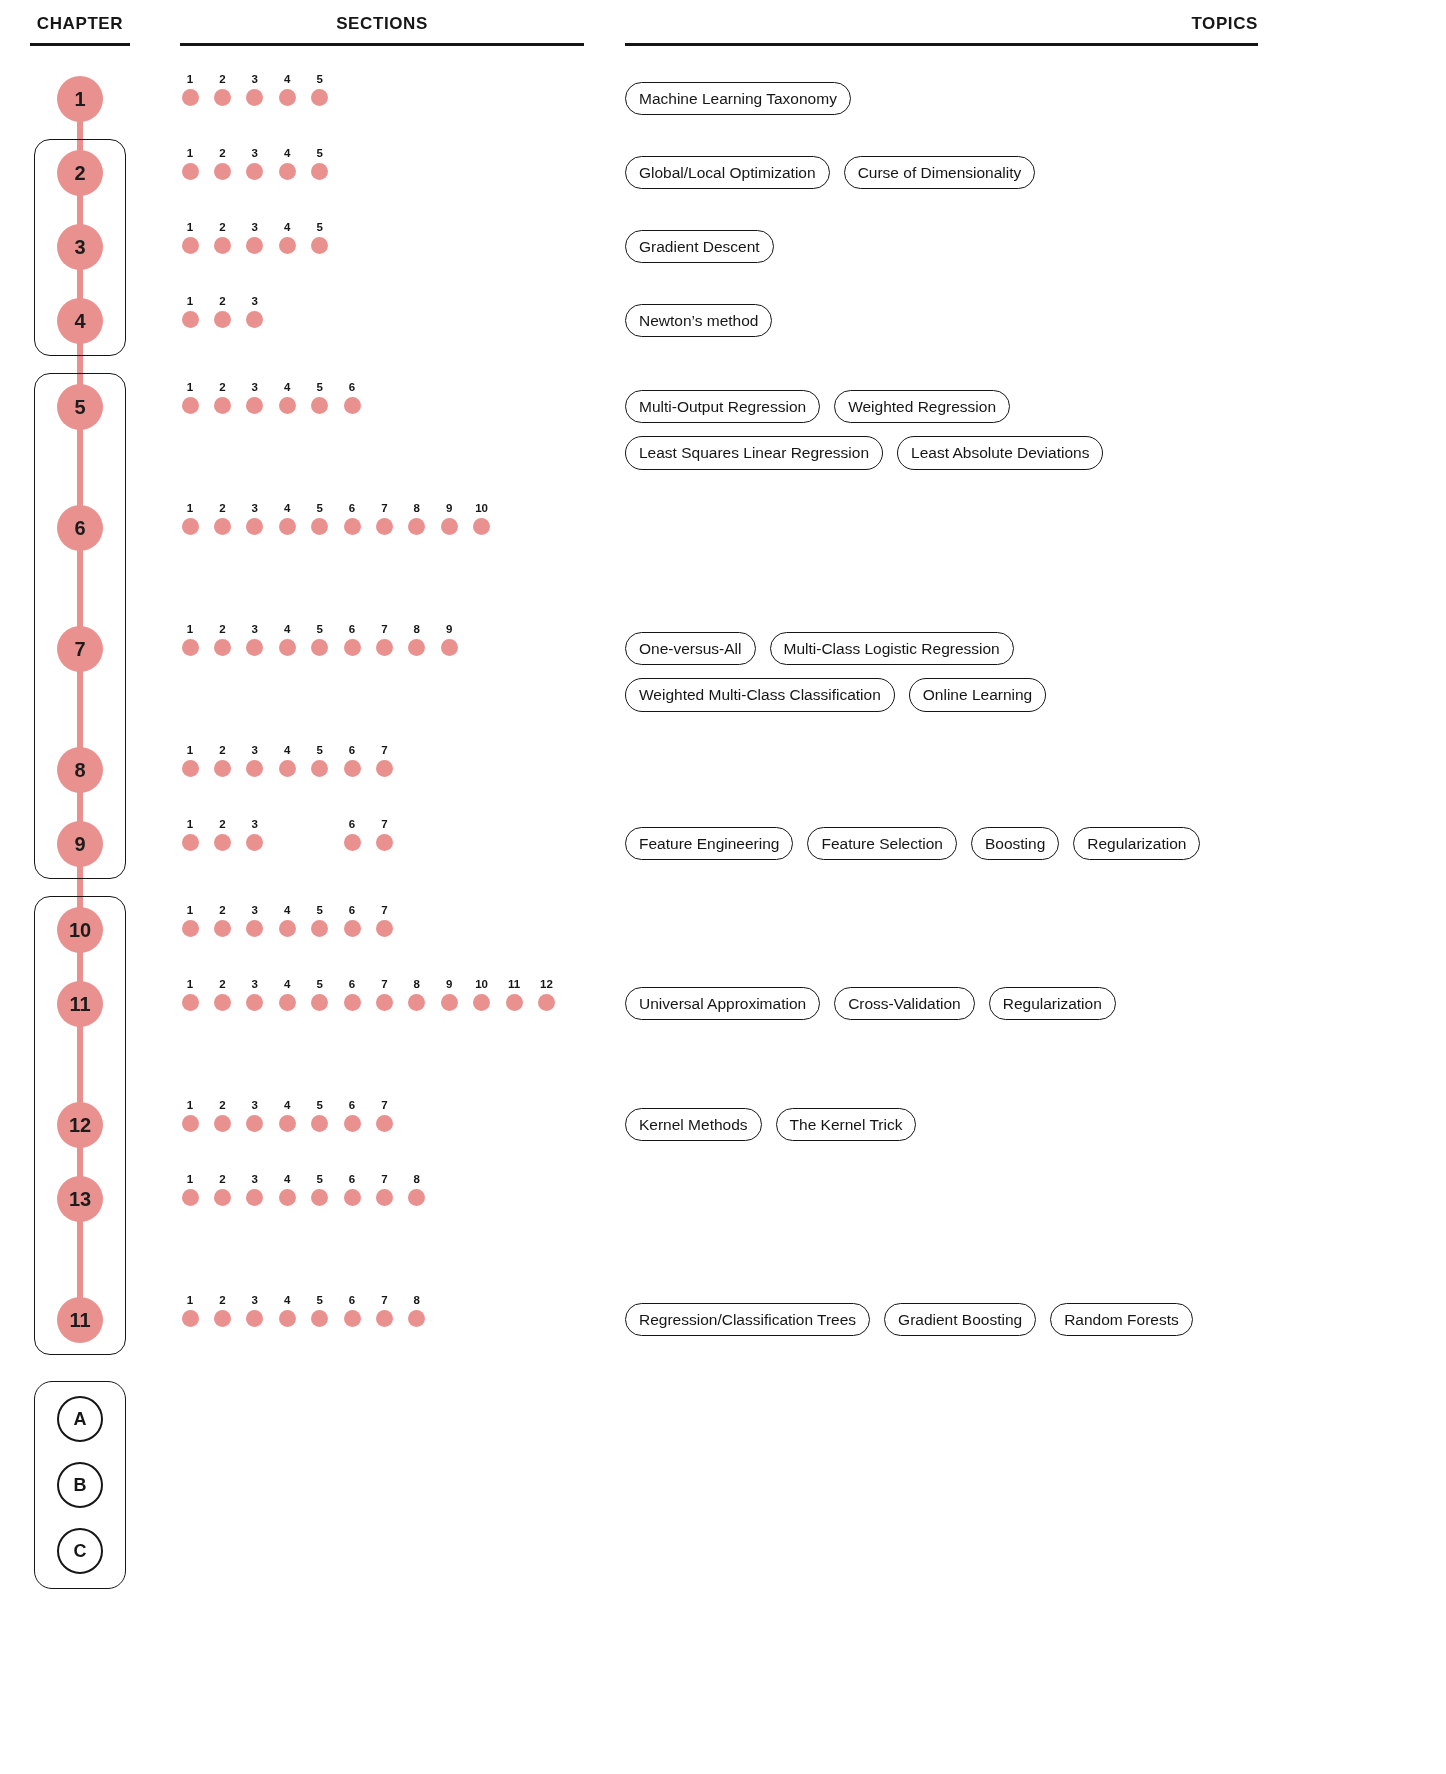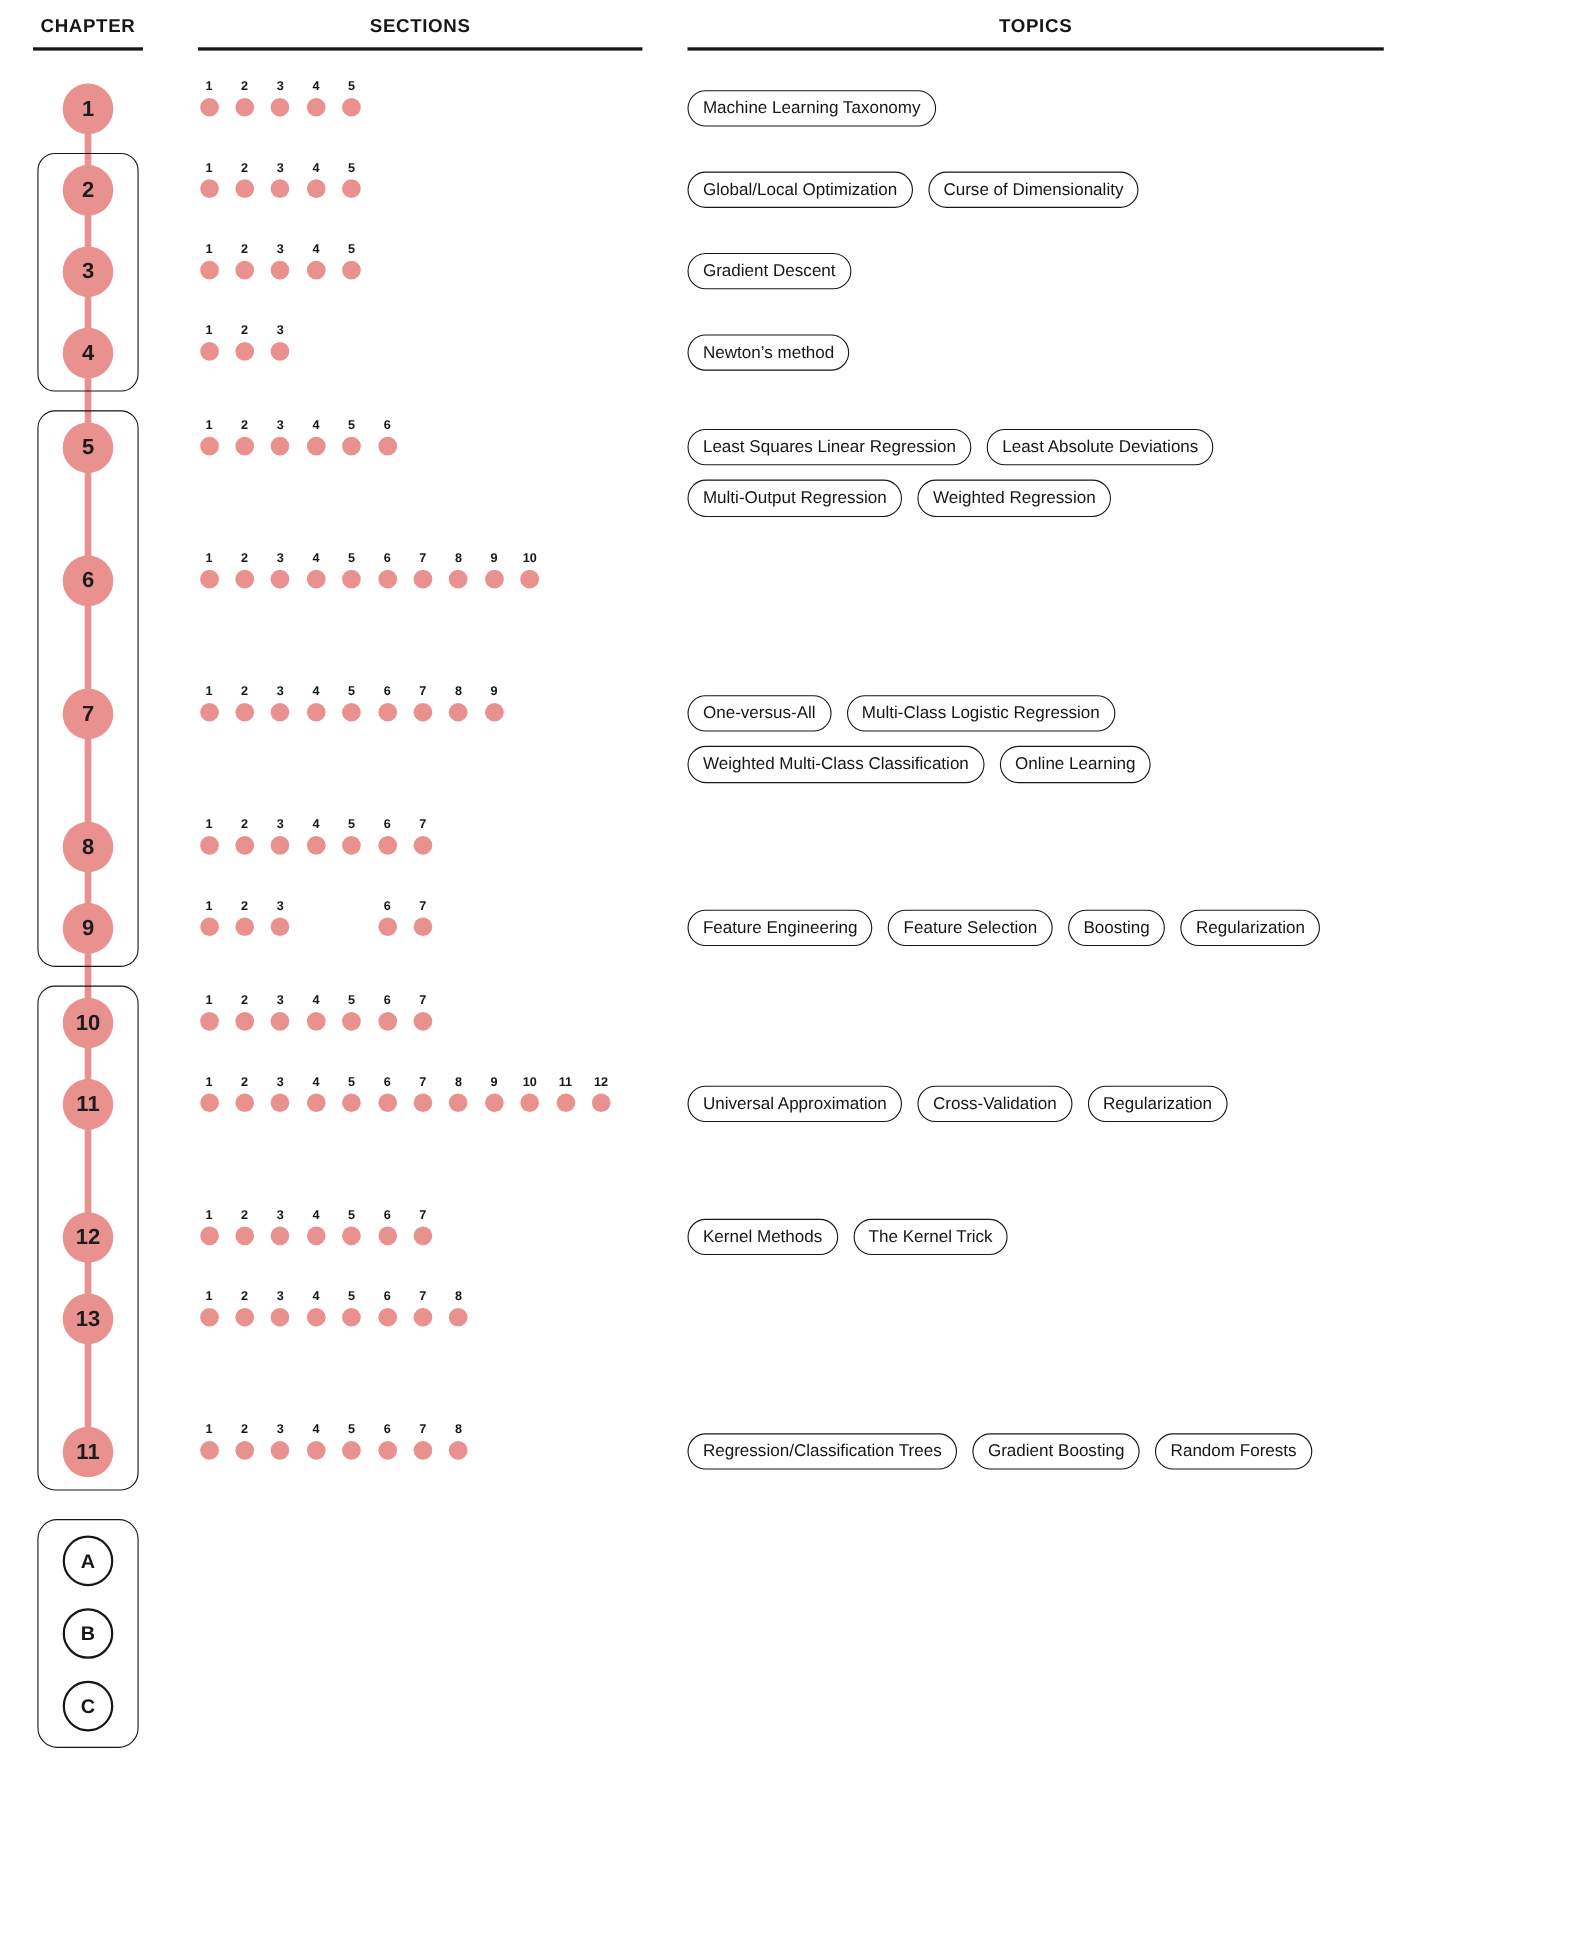--- a/index.html
+++ b/index.html
@@ -31,21 +31,21 @@
     border-bottom: 3px solid var(--ink);
     text-align: center;
     font-weight: bold;
     font-size: 17px;
     letter-spacing: 0.6px;
     padding-bottom: 9px;
     box-sizing: border-box;
   }
   .chapter-h  { width: 100px; margin-left: 30px; }
   .sections-h { width: 404px; margin-left: 50px; }
-  .topics-h   { width: 633px; margin-left: 41px; }
+  .topics-h   { width: 633px; margin-left: 41px; text-align: right; }
 
   
   .rows { position: relative; }
   .chapter-row { display: flex; align-items: flex-start; }
   .row-single { min-height: 74px; }
   .row-double { min-height: 121px; }
   .group-gap  { margin-top: 12px; }
 
   .chapter-cell {
     width: 100px;
@@ -334,26 +334,26 @@
             <div class="section-num">5</div>
             <div class="section-dot"></div>
           </div>
           <div class="section-item" style="left: 162px;">
             <div class="section-num">6</div>
             <div class="section-dot"></div>
           </div>
         </div>
         <div class="topics-cell">
           <div class="topics-line">
+            <div class="topic-pill">Multi-Output Regression</div>
+            <div class="topic-pill">Weighted Regression</div>
+          </div>
+          <div class="topics-line">
             <div class="topic-pill">Least Squares Linear Regression</div>
             <div class="topic-pill">Least Absolute Deviations</div>
-          </div>
-          <div class="topics-line">
-            <div class="topic-pill">Multi-Output Regression</div>
-            <div class="topic-pill">Weighted Regression</div>
           </div>
         </div>
       </div>
       <div class="chapter-row row-double">
         <div class="chapter-cell">
           <div class="chapter-circle">6</div>
         </div>
         <div class="sections-cell">
           <div class="section-item" style="left: 0px;">
             <div class="section-num">1</div>

